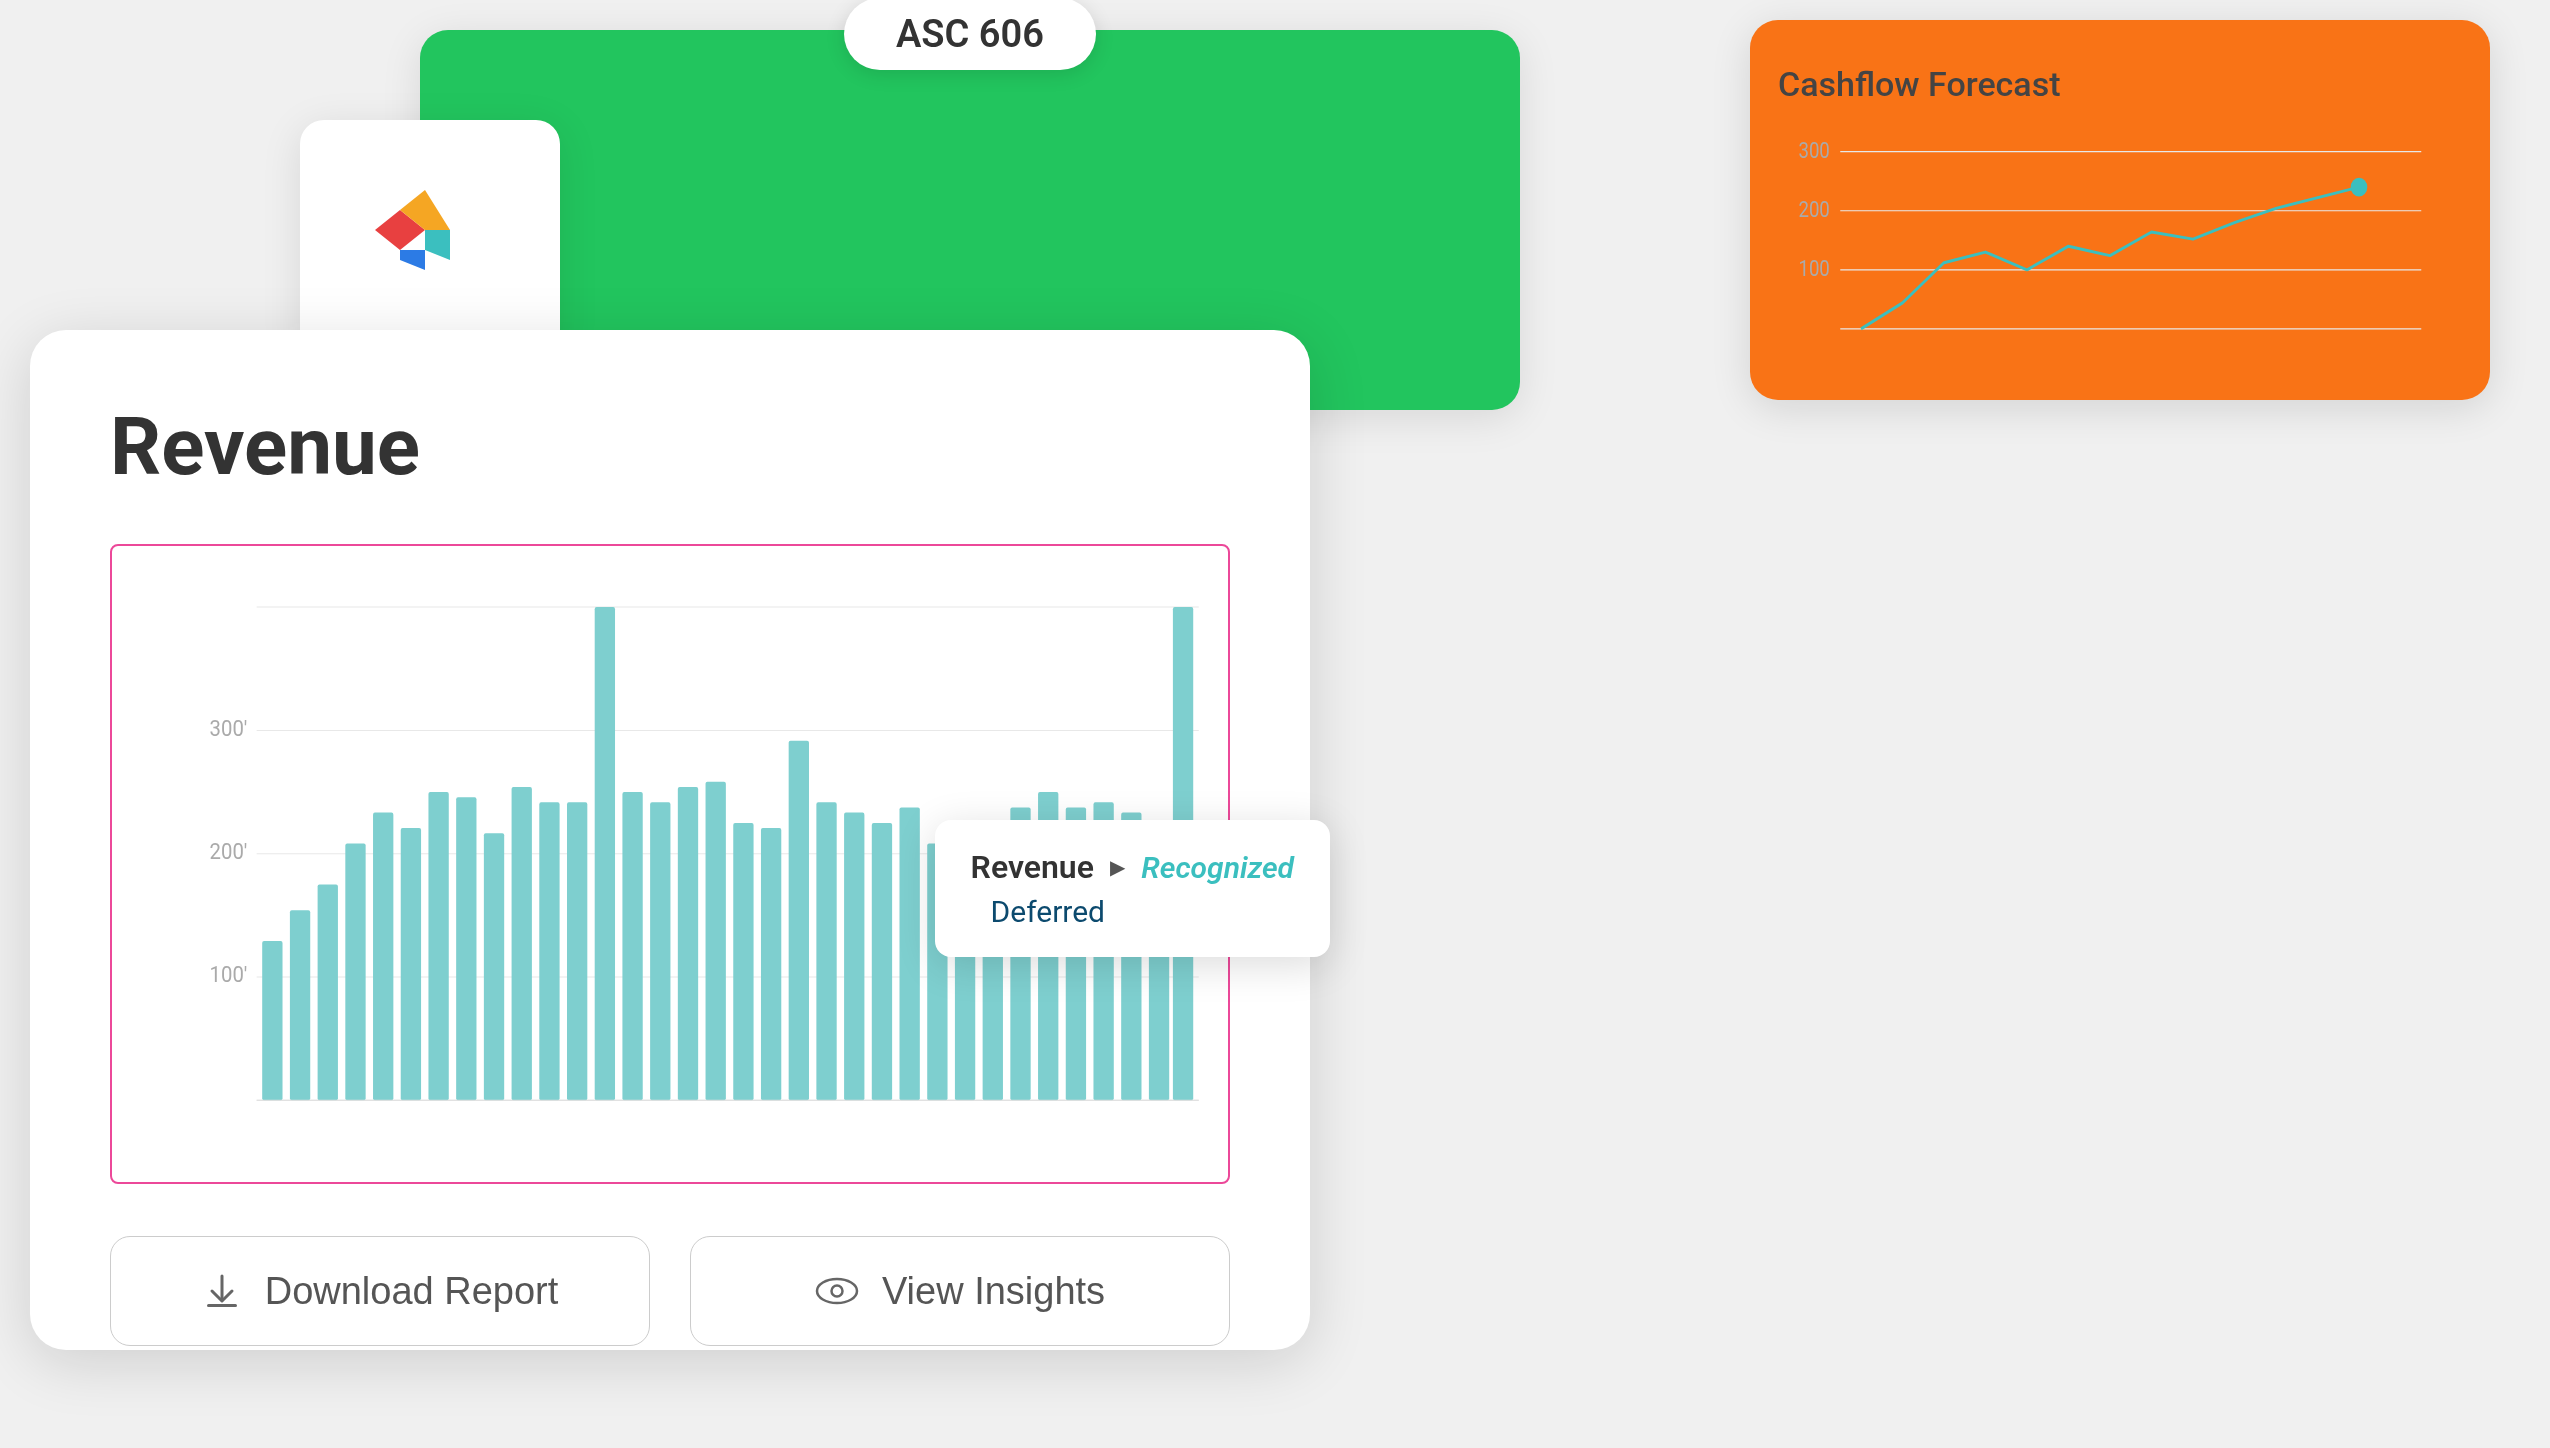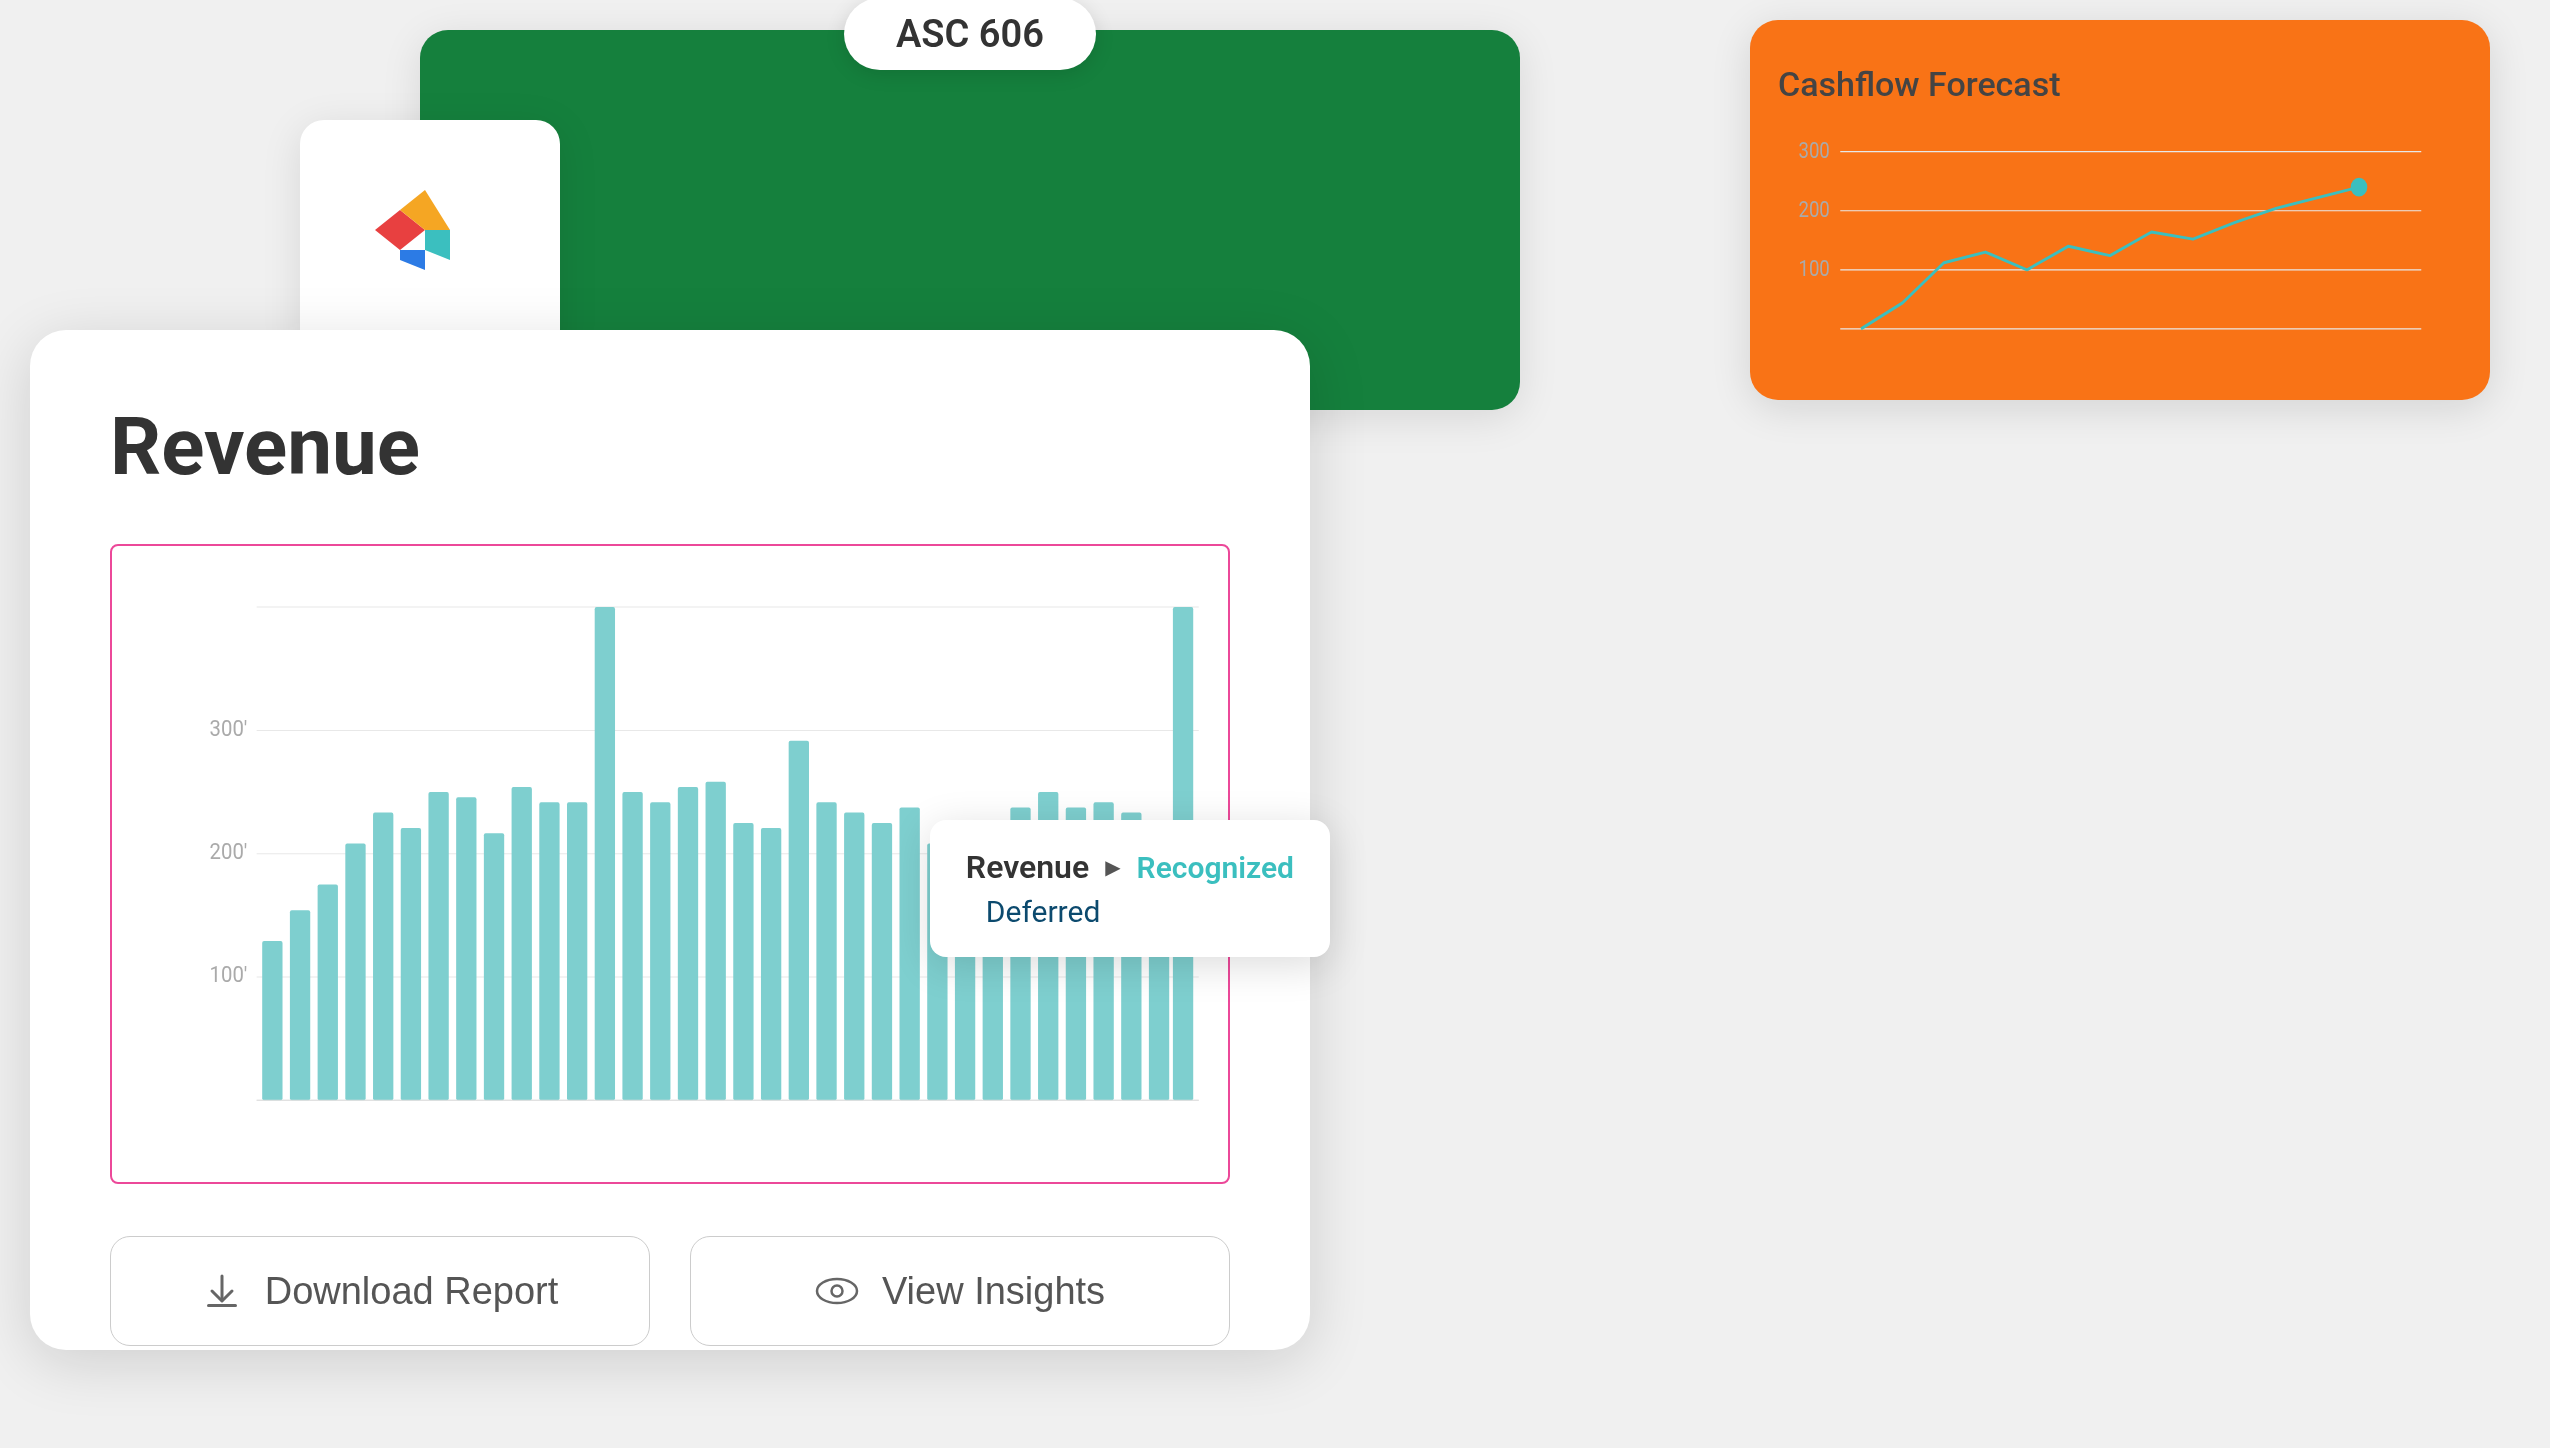--- a/index.html
+++ b/index.html
@@ -19,21 +19,21 @@
       height: 100%;
     }
 
     
     .card-back {
       position: absolute;
       top: 30px;
       left: 420px;
       width: 1100px;
       height: 380px;
-      background: #15803d;
+      background: #22c55e;
       border-radius: 28px;
       box-shadow: 0 8px 40px rgba(0,0,0,0.10);
       z-index: 1;
     }
 
     .tag-asc606 {
       position: absolute;
       top: -32px;
       left: 50%;
       transform: translateX(-50%);
@@ -190,20 +190,21 @@
 
     .tooltip-arrow {
       font-size: 20px;
       color: #555;
     }
 
     .tooltip-recognized {
       font-size: 30px;
       color: #3bbfbf;
       font-weight: 600;
+      font-style: italic;
     }
 
     .tooltip-deferred {
       font-size: 30px;
       color: #0c4a6e;
       font-weight: 400;
       margin-left: 20px;
     }
 
     

